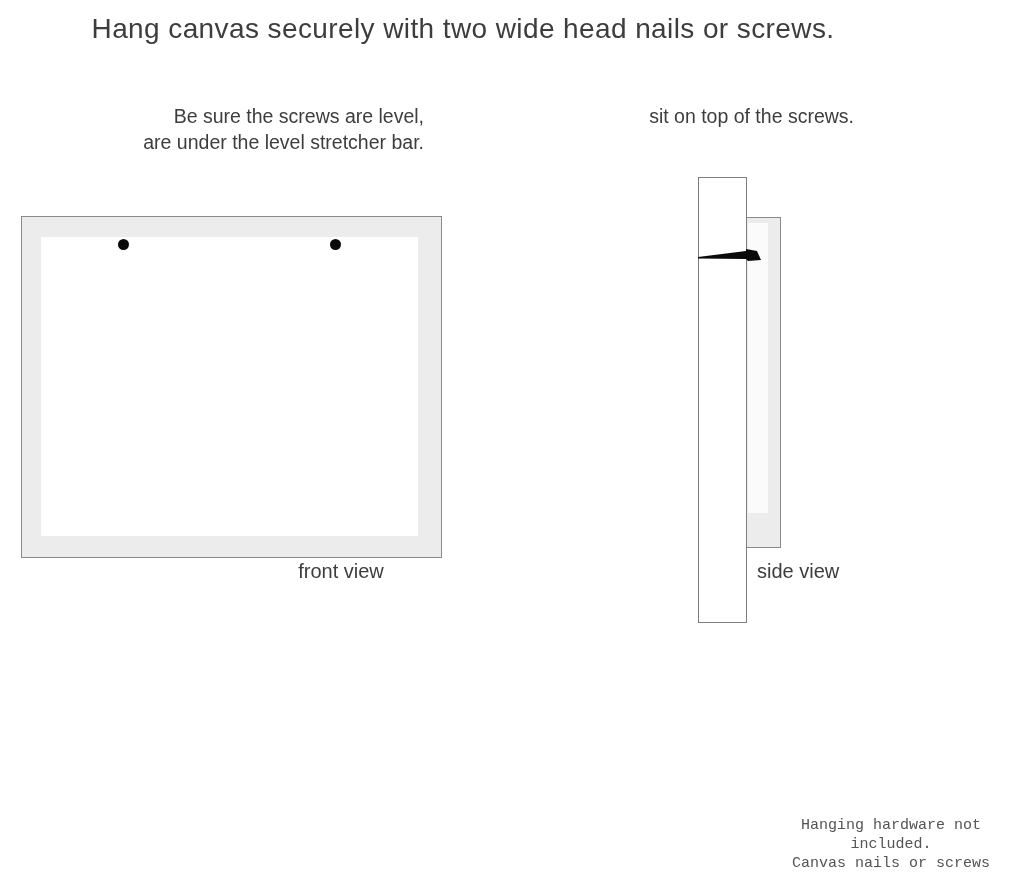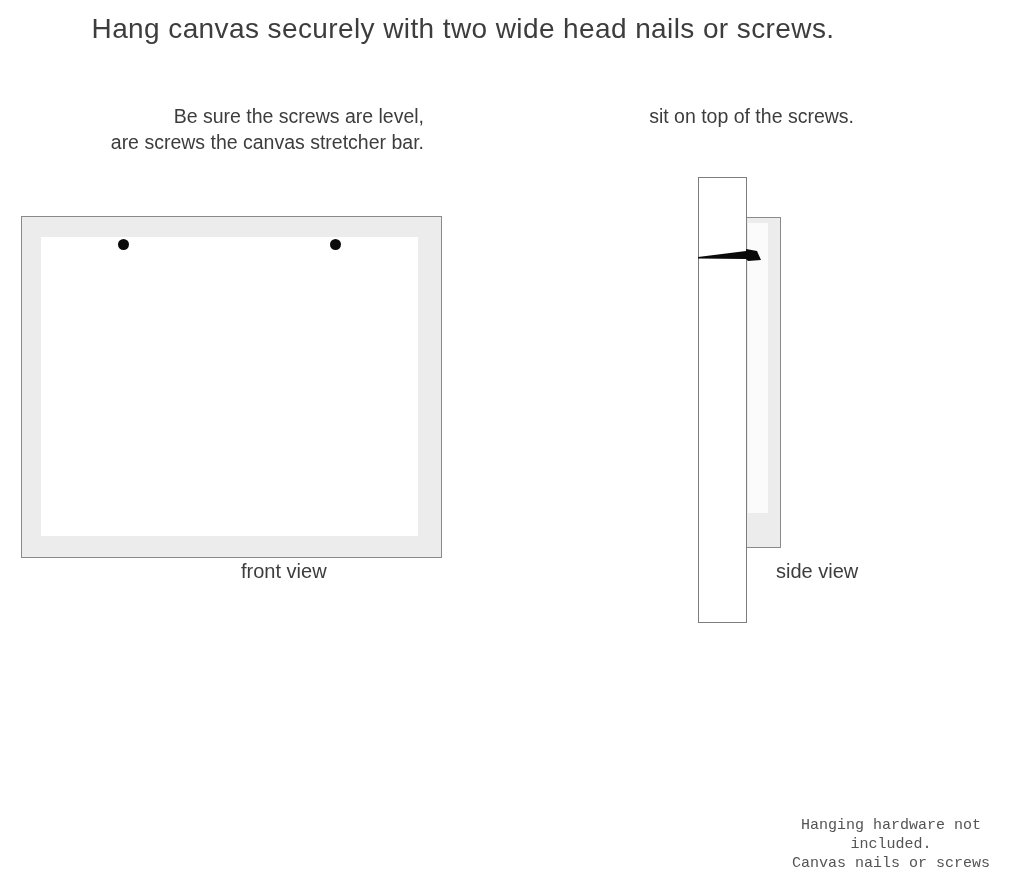--- a/index.html
+++ b/index.html
@@ -54,22 +54,22 @@
     border-radius: 50%;
     background: var(--nail, #0a0a0a);
   }
   .screw-left  { left: 96px;  top: 22px; }
   .screw-right { left: 308px; top: 22px; }
   .view-label {
     position: absolute;
     font-size: 20px;
     color: var(--text_dark, #3d3d3d);
   }
-  .front-label { left: 241px; top: 560px; width: 200px; text-align: left; }
-  .side-label  { left: 776px; top: 560px; }
+  .front-label { left: 241px; top: 560px; width: 200px; text-align: center; }
+  .side-label  { left: 757px; top: 560px; }
 
   
   .canvas-side {
     position: absolute;
     left: 745px; top: 217px;
     width: 36px; height: 331px;
     background: var(--canvas_fill, #ececec);
     border: 1px solid var(--canvas_border, #8a8a8a);
     box-sizing: border-box;
   }
@@ -107,21 +107,21 @@
 </style>
 </head>
 <body>
 
 <div class="page">
 
   <div class="title">Hang canvas securely with two wide head nails or screws.</div>
 
   <div class="instr instr-left">
     <div>Be sure the screws are level,</div>
-    <div>are screws the canvas stretcher bar.</div>
+    <div>are under the level stretcher bar.</div>
   </div>
 
   <div class="instr instr-right">
     <div>sit on top of the screws.</div>
   </div>
 
   <div class="front-outer">
     <div class="front-inner"></div>
     <div class="screw screw-left"></div>
     <div class="screw screw-right"></div>

